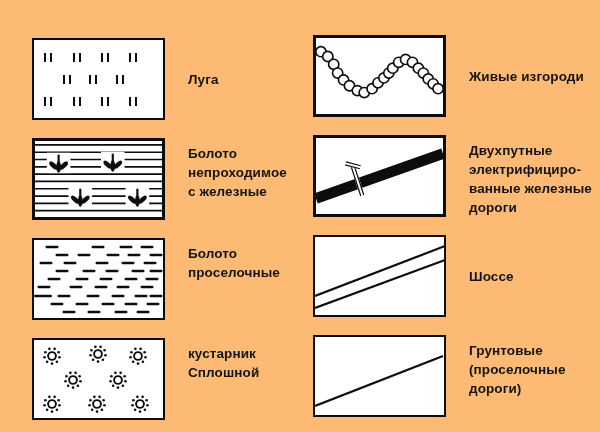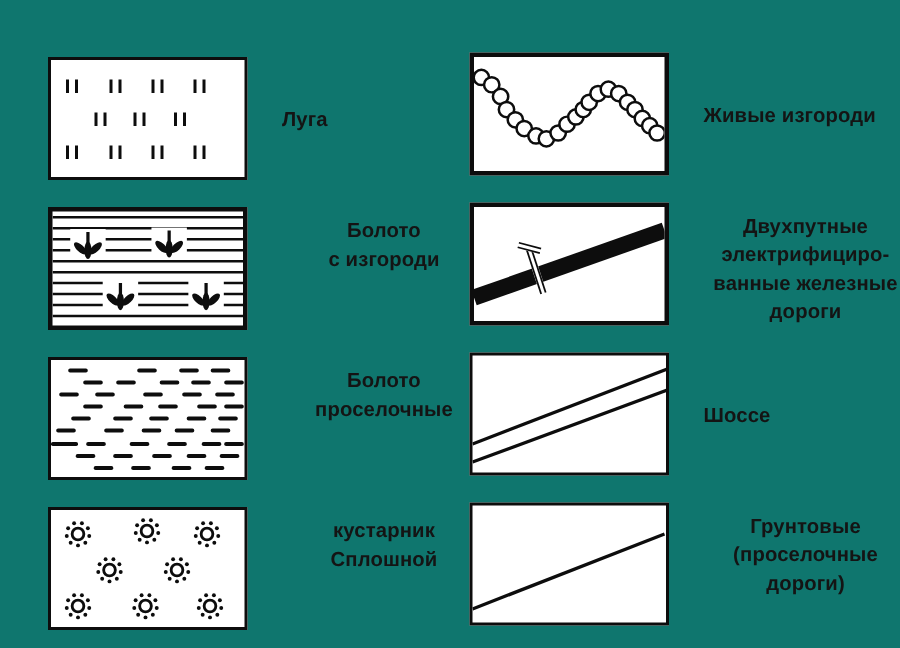--- a/index.html
+++ b/index.html
@@ -1,37 +1,37 @@
 <!DOCTYPE html>
 <html><head>
 <meta charset="utf-8">
 <style>
   html,body { margin:0; padding:0; }
   .page {
-    position:relative; width:600px; height:432px; background:#0f766e;
+    position:relative; width:600px; height:432px; background:#fdba74;
     font-family:"Liberation Sans", sans-serif; overflow:hidden;
   }
   .col { position:absolute; display:flex; flex-direction:column; }
   .col-left  { left:32px;  top:38px; }
   .col-right { left:313px; top:35px; }
   .item { display:flex; flex-direction:row; margin-bottom:18px; }
   .sym-box {
     width:133px; height:82px; box-sizing:border-box;
     border:2px solid #0d0d0d; background:#fff; flex:none;
   }
   [data-name="symbol-box-swamp-impassable"],
   [data-name="symbol-box-hedges"],
   [data-name="symbol-box-railway"] { border-width:3px; }
   .sym-box svg { display:block; width:100%; height:100%; }
   .label {
     margin-left:23px; width:136px; color:#141414;
     font-size:13.5px; line-height:19px; font-weight:bold; letter-spacing:0.1px;
   }
   .label.single { align-self:center; }
-  .label.multi  { padding-top:6px;text-align:center; }
+  .label.multi  { padding-top:6px; }
   .label .line { white-space:nowrap; }
 </style>
 </head>
 <body>
 
 <div class="page" data-name="scan-page">
   <div class="legend" data-name="map-symbols-legend">
     <div class="col col-left" id="col-left" data-name="legend-column-left">
         <div class="item" data-name="legend-item-meadow">
           <div class="sym-box" data-name="symbol-box-meadow">
@@ -102,21 +102,22 @@
                 <rect x="-12" y="-11" width="24" height="21" fill="#ffffff"></rect>
                 <line x1="0" y1="-9" x2="0" y2="-1" stroke="#0d0d0d" stroke-width="2.2"></line>
                 <ellipse cx="0" cy="3.5" rx="2.4" ry="6" fill="#0d0d0d"></ellipse>
                 <ellipse cx="-5.2" cy="2.2" rx="2.4" ry="5.4" fill="#0d0d0d" transform="rotate(-46 -5.2 2.2)"></ellipse>
                 <ellipse cx="5.2" cy="2.2" rx="2.4" ry="5.4" fill="#0d0d0d" transform="rotate(46 5.2 2.2)"></ellipse>
               </g>
             </svg>
           </div>
           <div class="label multi" data-name="legend-label-swamp-impassable">
             <div class="line" data-name="legend-label-line">Болото</div>
-            <div class="line" data-name="legend-label-line">с изгороди</div>
+            <div class="line" data-name="legend-label-line">непроходимое</div>
+            <div class="line" data-name="legend-label-line">с железные</div>
           </div>
         </div>
         <div class="item" data-name="legend-item-swamp-passable">
           <div class="sym-box" data-name="symbol-box-swamp-passable">
             <svg viewBox="0 0 129 78" preserveAspectRatio="none" data-name="swamp-passable-symbol-icon">
               <rect x="11.5" y="5.7" width="13" height="2.6" rx="1.2" fill="#0d0d0d"></rect>
               <rect x="57.5" y="5.7" width="13" height="2.6" rx="1.2" fill="#0d0d0d"></rect>
               <rect x="85.5" y="5.7" width="13" height="2.6" rx="1.2" fill="#0d0d0d"></rect>
               <rect x="106.5" y="5.7" width="13" height="2.6" rx="1.2" fill="#0d0d0d"></rect>
               <rect x="21.5" y="13.7" width="13" height="2.6" rx="1.2" fill="#0d0d0d"></rect>

